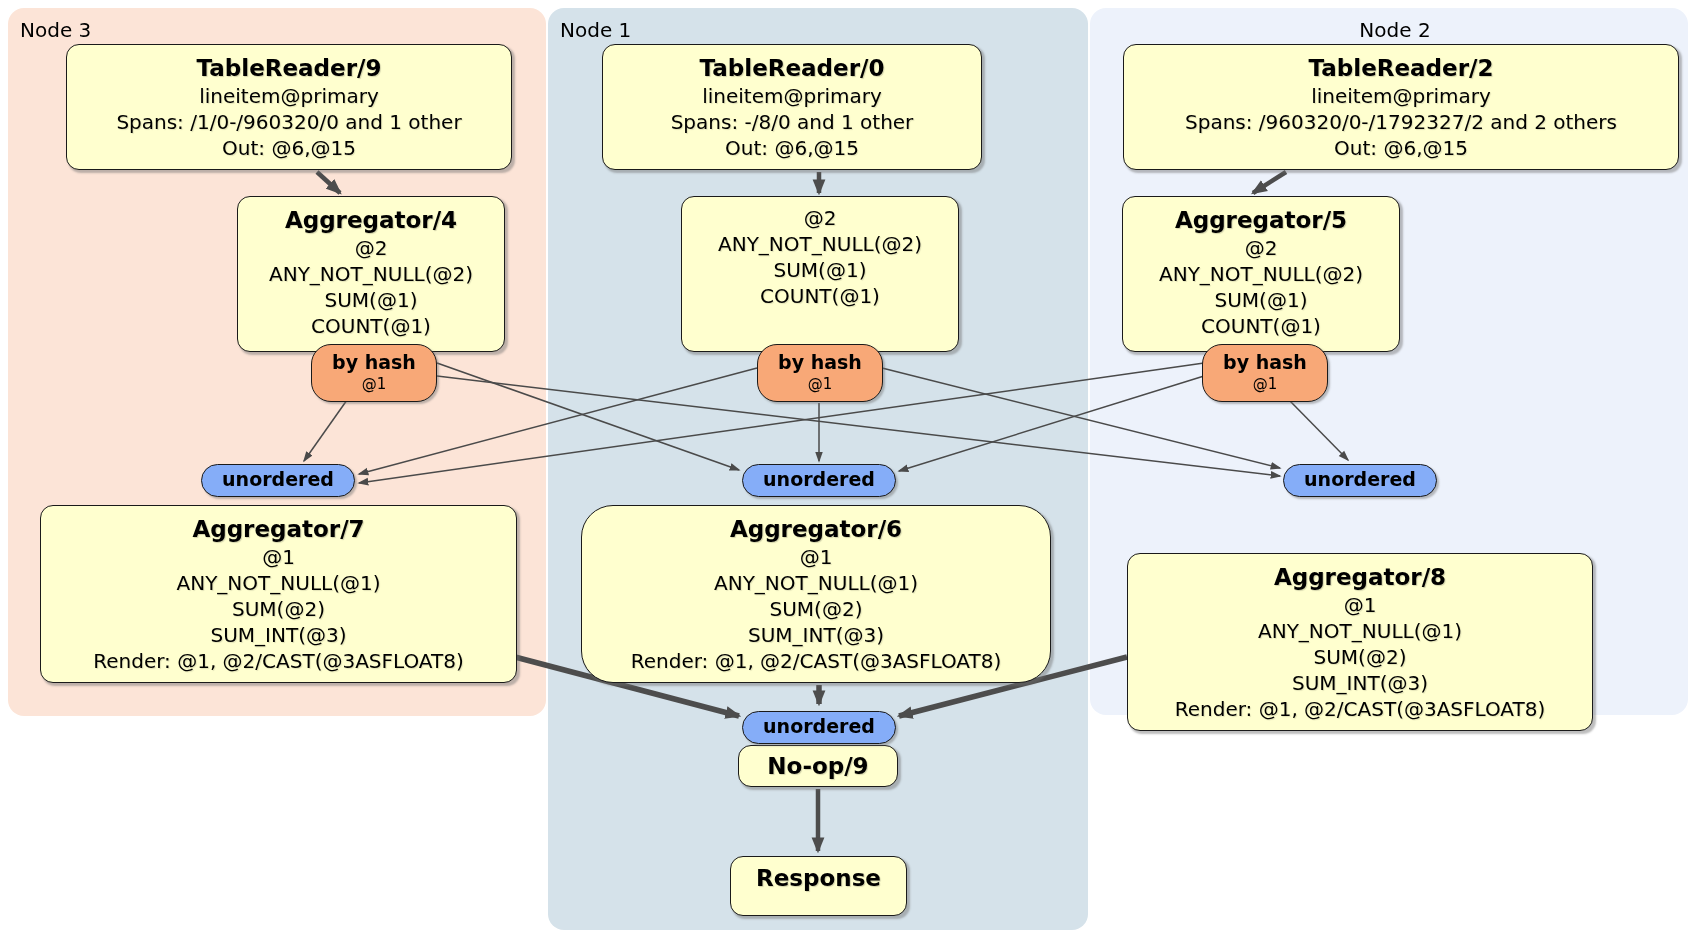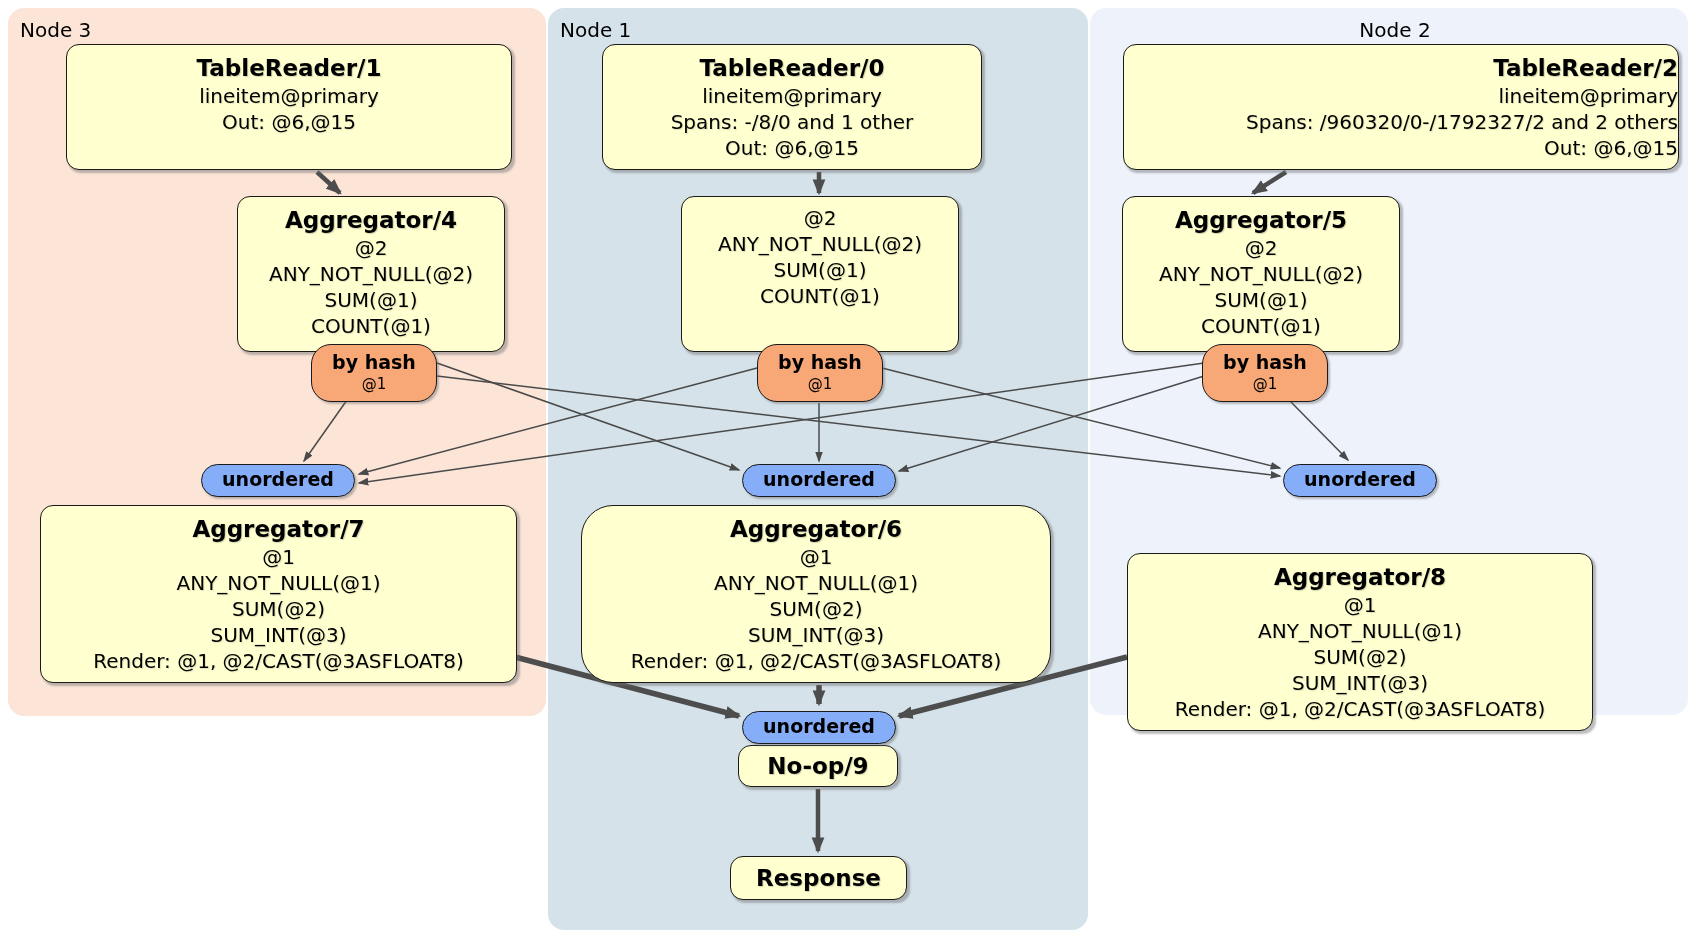--- a/index.html
+++ b/index.html
@@ -30,21 +30,21 @@
   #tr1 { left:66px;   top:44px; width:446px; height:126px; }
   #tr0 { left:602px;  top:44px; width:380px; height:126px; }
   #tr2 { left:1123px; top:44px; width:556px; height:126px; }
   #agg4 { left:237px;  top:196px; width:268px; height:156px; }
   #agg3 { left:681px;  top:196px; width:278px; height:156px; }
   #agg5 { left:1122px; top:196px; width:278px; height:156px; }
   #agg7 { left:40px;   top:505px; width:477px; height:178px; }
   #agg6 { left:581px;  top:505px; width:470px; height:178px;border-radius:32px; }
   #agg8 { left:1127px; top:505px; width:466px; height:178px; }
   #noop     { left:738px; top:745px; width:160px; height:42px; padding-top:0; line-height:40px; }
-  #response { left:730px; top:856px; width:177px; height:44px; padding-top:0; line-height:42px; }
+  #response { left:730px; top:856px; width:177px; height:60px; padding-top:0; line-height:42px; }
   #noop .btitle, #response .btitle { display:inline; line-height:inherit; }
 
   .byhash {
     position:absolute; z-index:4; box-sizing:border-box; width:126px; height:58px;
     border:1.5px solid #1a1a1a; border-radius:20px; text-align:center; padding-top:5px;
     box-shadow:2px 2px 2px rgba(110,110,110,0.45);
   }
   .bh-label { font-size:19px; font-weight:bold; line-height:24px; }
   .bh-sub   { font-size:15px; line-height:20px; }
   #bh1 { left:311px;  top:344px; }
@@ -107,31 +107,32 @@
 
     <g>
       <path class="t2" d="M515,657 L739,716" marker-end="url(#ab)"></path>
       <path class="t2" d="M819,685 L819,704" marker-end="url(#ab)"></path>
       <path class="t2" d="M1127,657 L899,716" marker-end="url(#ab)"></path>
       <path class="t" d="M818,789 L818,851" marker-end="url(#ab)"></path>
     </g>
   </svg>
 
   <div class="ybox" id="tr1" style="background-color: rgb(255, 255, 207);">
-    <div class="btitle">TableReader/1</div>
+    <div class="btitle">TableReader/9</div>
     <div class="bline">lineitem@primary</div>
+    <div class="bline">Spans: /1/0-/960320/0 and 1 other</div>
     <div class="bline">Out: @6,@15</div>
   </div>
   <div class="ybox" id="tr0" style="background-color: rgb(255, 255, 207);">
     <div class="btitle">TableReader/0</div>
     <div class="bline">lineitem@primary</div>
     <div class="bline">Spans: -/8/0 and 1 other</div>
     <div class="bline">Out: @6,@15</div>
   </div>
-  <div class="ybox" id="tr2" style="background-color: rgb(255, 255, 207); text-align: right;">
+  <div class="ybox" id="tr2" style="background-color: rgb(255, 255, 207);">
     <div class="btitle">TableReader/2</div>
     <div class="bline">lineitem@primary</div>
     <div class="bline">Spans: /960320/0-/1792327/2 and 2 others</div>
     <div class="bline">Out: @6,@15</div>
   </div>
 
   <div class="ybox" id="agg4" style="background-color: rgb(255, 255, 207);">
     <div class="btitle">Aggregator/4</div>
     <div class="bline">@2</div>
     <div class="bline">ANY_NOT_NULL(@2)</div>

